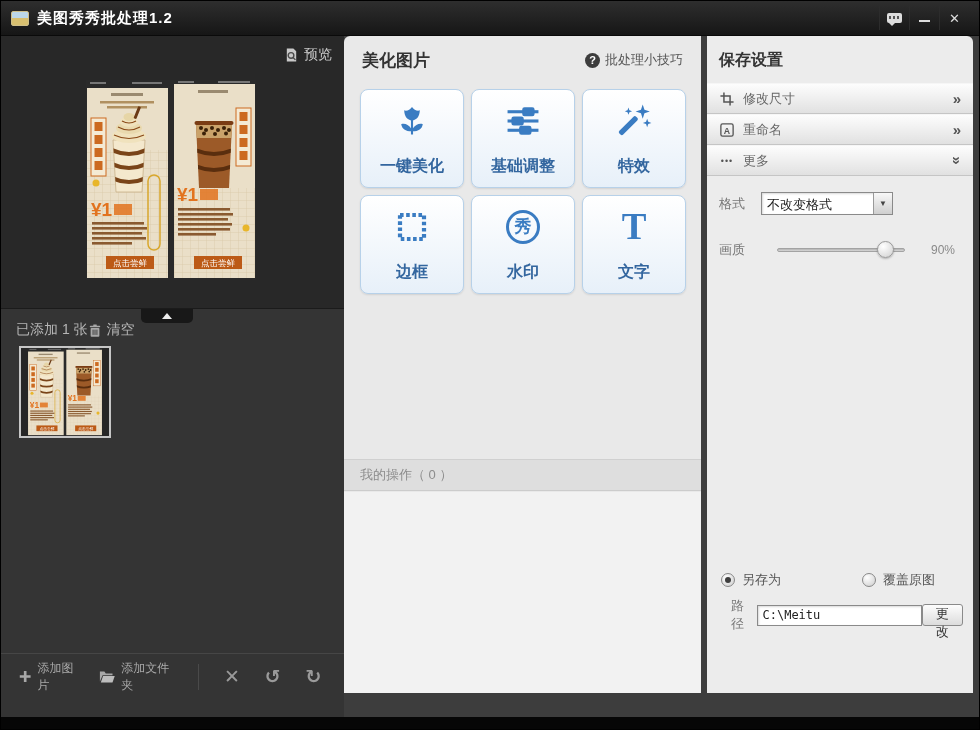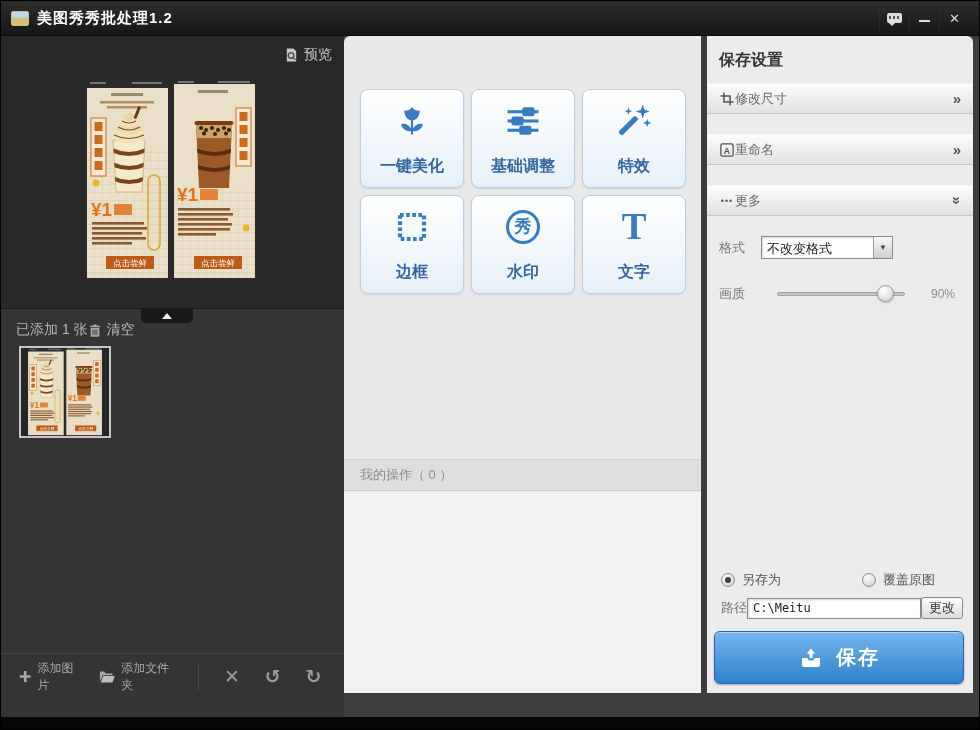--- a/index.html
+++ b/index.html
@@ -61,23 +61,23 @@
     font-size:17px; font-weight:bold; display:flex; align-items:center; justify-content:center; }
   .t-glyph { font-family:"Liberation Serif","DejaVu Serif",serif; font-size:37px; font-weight:bold; color:#3a7cc2; line-height:1; }
   .ops-bar { position:absolute; top:423px; left:0; right:0; height:32px; background:#dedede;
     border-top:1px solid #d0d0d0; border-bottom:1px solid #cccccc; display:flex; align-items:center;
     padding:0 16px; color:#8c8c8c; font-size:13px; }
   .center-footer { position:absolute; top:456px; bottom:0; left:0; right:0; background:#f2f2f2; }
 
   
   .right-panel { position:absolute; top:35px; left:706px; width:266px; height:657px; background:#ececec; border-radius:0 6px 0 0; }
   .right-header { padding:14px 12px 12px; font-size:16px; font-weight:bold; color:#333; }
-  .acc-row { height:31px; margin-bottom:20px; background:linear-gradient(#fdfdfd,#e1e1e1);
+  .acc-row { height:31px; margin-bottom:0; background:linear-gradient(#fdfdfd,#e1e1e1);
     border-top:1px solid #f6f6f6; border-bottom:1px solid #c5c5c5; display:flex; align-items:center;
-    padding:0 12px; color:#666; font-size:13px; cursor:pointer; gap:0; }
+    padding:0 12px; color:#666; font-size:13px; cursor:pointer; gap:8px; }
   .acc-icon { width:16px; display:flex; align-items:center; justify-content:center; color:#555; }
   .dots-icon { font-size:9px; letter-spacing:1px; color:#555; }
   .chev { margin-left:auto; color:#555; font-size:15px; font-weight:bold; }
   .chev.down { transform:rotate(90deg); }
   .format-row { margin:16px 12px 0; display:flex; align-items:center; font-size:13px; color:#777; }
   .format-row .rlabel, .quality-row .rlabel { width:42px; }
   .dropdown { width:132px; height:23px; background:#fff; border:1px solid #8a8a8a;
     box-shadow:inset 1px 1px 2px rgba(0,0,0,.15); display:flex; align-items:stretch; cursor:pointer; }
   .dd-value { flex:1; font-size:13px; color:#222; padding:3px 5px; white-space:nowrap; overflow:hidden; }
   .dd-arrow { width:19px; background:linear-gradient(#f8f8f8,#cfcfcf); border-left:1px solid #999;
@@ -89,21 +89,21 @@
   .slider-knob { position:absolute; top:-1px; width:17px; height:17px; border-radius:50%;
     background:radial-gradient(circle at 35% 30%, #ffffff, #cfcfcf); border:1px solid #9a9a9a;
     box-shadow:0 1px 2px rgba(0,0,0,.25); cursor:pointer; }
   .q-value { color:#8a8a8a; font-size:12px; width:30px; }
   .radio-row { position:absolute; top:535px; left:14px; right:14px; display:flex; align-items:center; font-size:13px; color:#555; }
   .radio-opt { display:flex; align-items:center; gap:7px; cursor:pointer; }
   .radio-opt + .radio-opt { margin-left:auto; margin-right:24px; }
   .radio { width:14px; height:14px; border-radius:50%; border:1px solid #888;
     background:radial-gradient(circle at 35% 30%, #fff, #ccc); }
   .radio.checked::after { content:""; display:block; width:6px; height:6px; margin:3px; border-radius:50%; background:#3e3e3e; }
-  .path-row { position:absolute; top:561px; left:14px; right:10px; display:flex; align-items:center; font-size:13px; color:#777; }
+  .path-row { position:absolute; top:561px; left:24px; right:10px; display:flex; align-items:center; font-size:13px; color:#777; }
   .path-input { flex:1; height:21px; border:1px solid #8a8a8a; box-shadow:inset 1px 1px 2px rgba(0,0,0,.15);
     font-family:"DejaVu Sans Mono","Liberation Mono",monospace; font-size:12px; padding:0 5px; color:#222; background:#fff; }
   .change-btn { height:22px; padding:0 7px; font-size:13px; color:#333; background:linear-gradient(#fdfdfd,#dcdcdc);
     border:1px solid #8a8a8a; border-radius:3px; cursor:pointer; }
   .save-btn { position:absolute; top:595px; left:7px; right:9px; height:53px; border-radius:6px;
     background:linear-gradient(#74b7f0,#2f80cc); border:1px solid #2566a6; color:#fff; font-size:20px;
     font-weight:bold; display:flex; align-items:center; justify-content:center; gap:12px; cursor:pointer;
     box-shadow:inset 0 1px 0 rgba(255,255,255,.45), 0 1px 2px rgba(0,0,0,.3); letter-spacing:2px; }
 
   .bottom-black { position:absolute; left:0; right:0; bottom:0; height:12px; background:#060606; }
@@ -277,20 +277,27 @@
         <span>添加文件夹</span>
       </div>
       <div class="tb-divider"></div>
       <div class="tool-icon">✕</div>
       <div class="tool-icon">↺</div>
       <div class="tool-icon">↻</div>
     </div>
   </div>
 
   <div class="center-panel">
+    <div class="center-header">
+      <span class="center-title">美化图片</span>
+      <div class="tips-link">
+        <span class="help-circle">?</span>
+        <span>批处理小技巧</span>
+      </div>
+    </div>
     <div class="feature-grid">
       <div class="feature-btn">
         <span class="ficon">
           <svg width="36" height="38" viewBox="0 0 24 24" fill="#3a7cc2">
             <path d="M12 2.6c-1.3 2.1-3.7 3-5.2 2.3.1 4.2 2.2 6.7 5.2 6.7s5.1-2.5 5.2-6.7c-1.5.7-3.9-.2-5.2-2.3z"></path>
             <rect x="11.3" y="10.5" width="1.4" height="10.5"></rect>
             <path d="M11.6 17.2c-2-3.1-4.6-3.7-6.8-3.1.5 2.9 2.9 4.8 6.8 4.8z"></path>
             <path d="M12.4 17.2c2-3.1 4.6-3.7 6.8-3.1-.5 2.9-2.9 4.8-6.8 4.8z"></path>
           </svg>
         </span>
@@ -405,23 +412,16 @@
         <span>覆盖原图</span>
       </div>
     </div>
 
     <div class="path-row">
       <span>路径</span>
       <input class="path-input" type="text" value="C:\Meitu" style="">
       <button class="change-btn">更改</button>
     </div>
 
-    <div class="save-btn">
-      <svg width="26" height="24" viewBox="0 0 24 24" fill="#fff">
-        <path d="M3 12v7a2 2 0 0 0 2 2h14a2 2 0 0 0 2-2v-7h-5.2l-1.6 2.6h-4.4L8.2 12z"></path>
-        <path d="M12 2.5l4.2 5.2h-2.7V12h-3V7.7H7.8z"></path>
-      </svg>
-      <span>保存</span>
-    </div>
   </div>
 
   <div class="bottom-black"></div>
 </div>
 
 </body></html>

